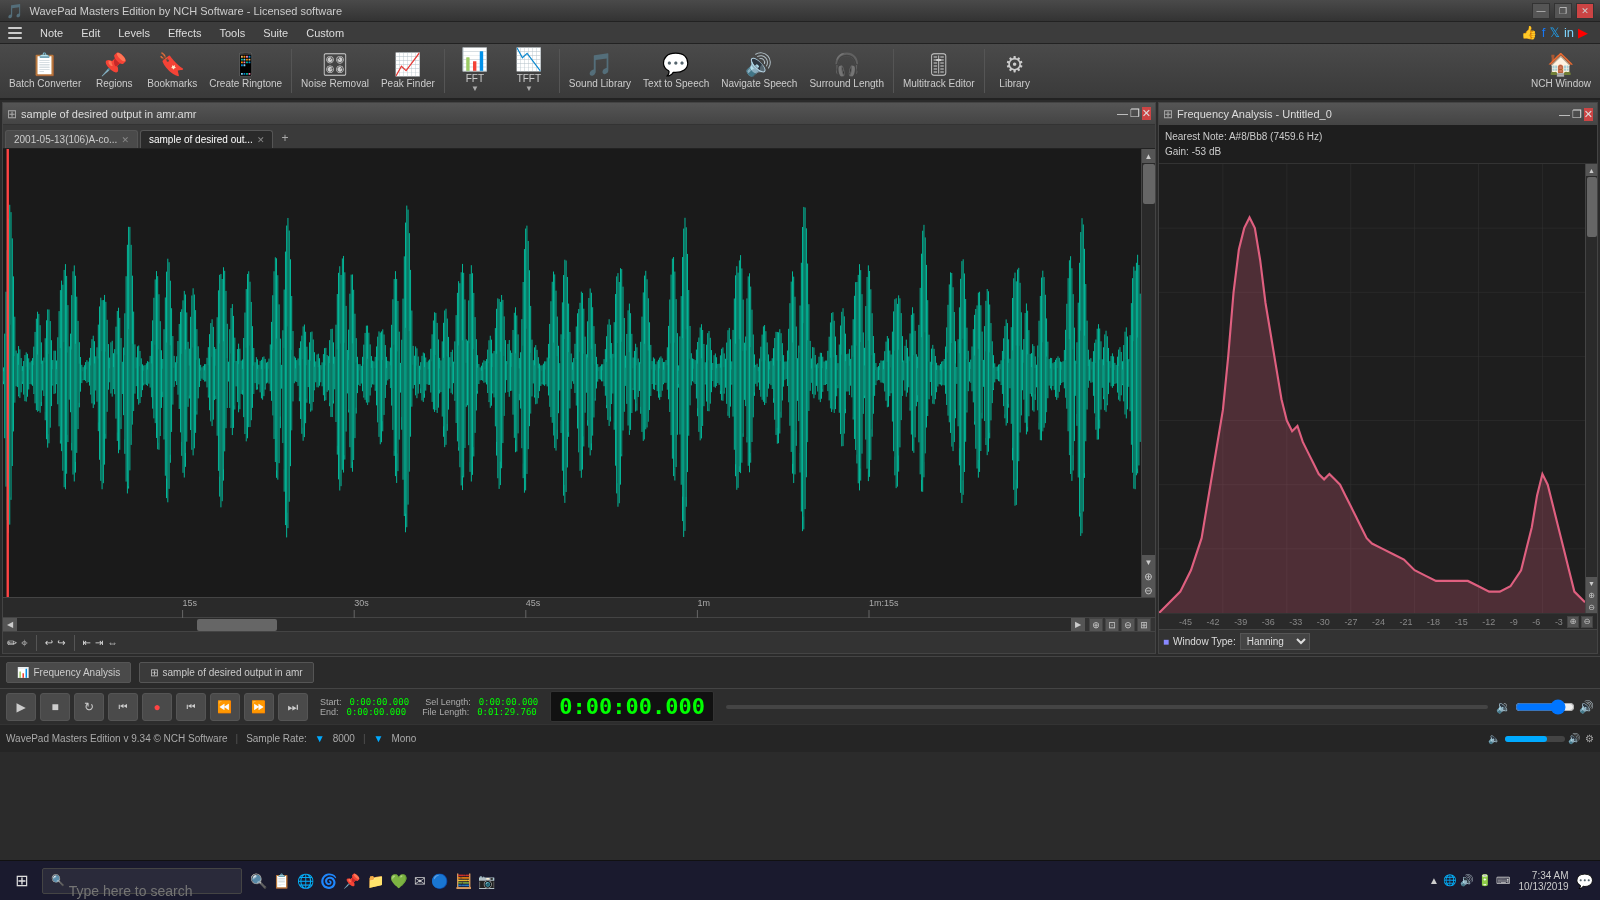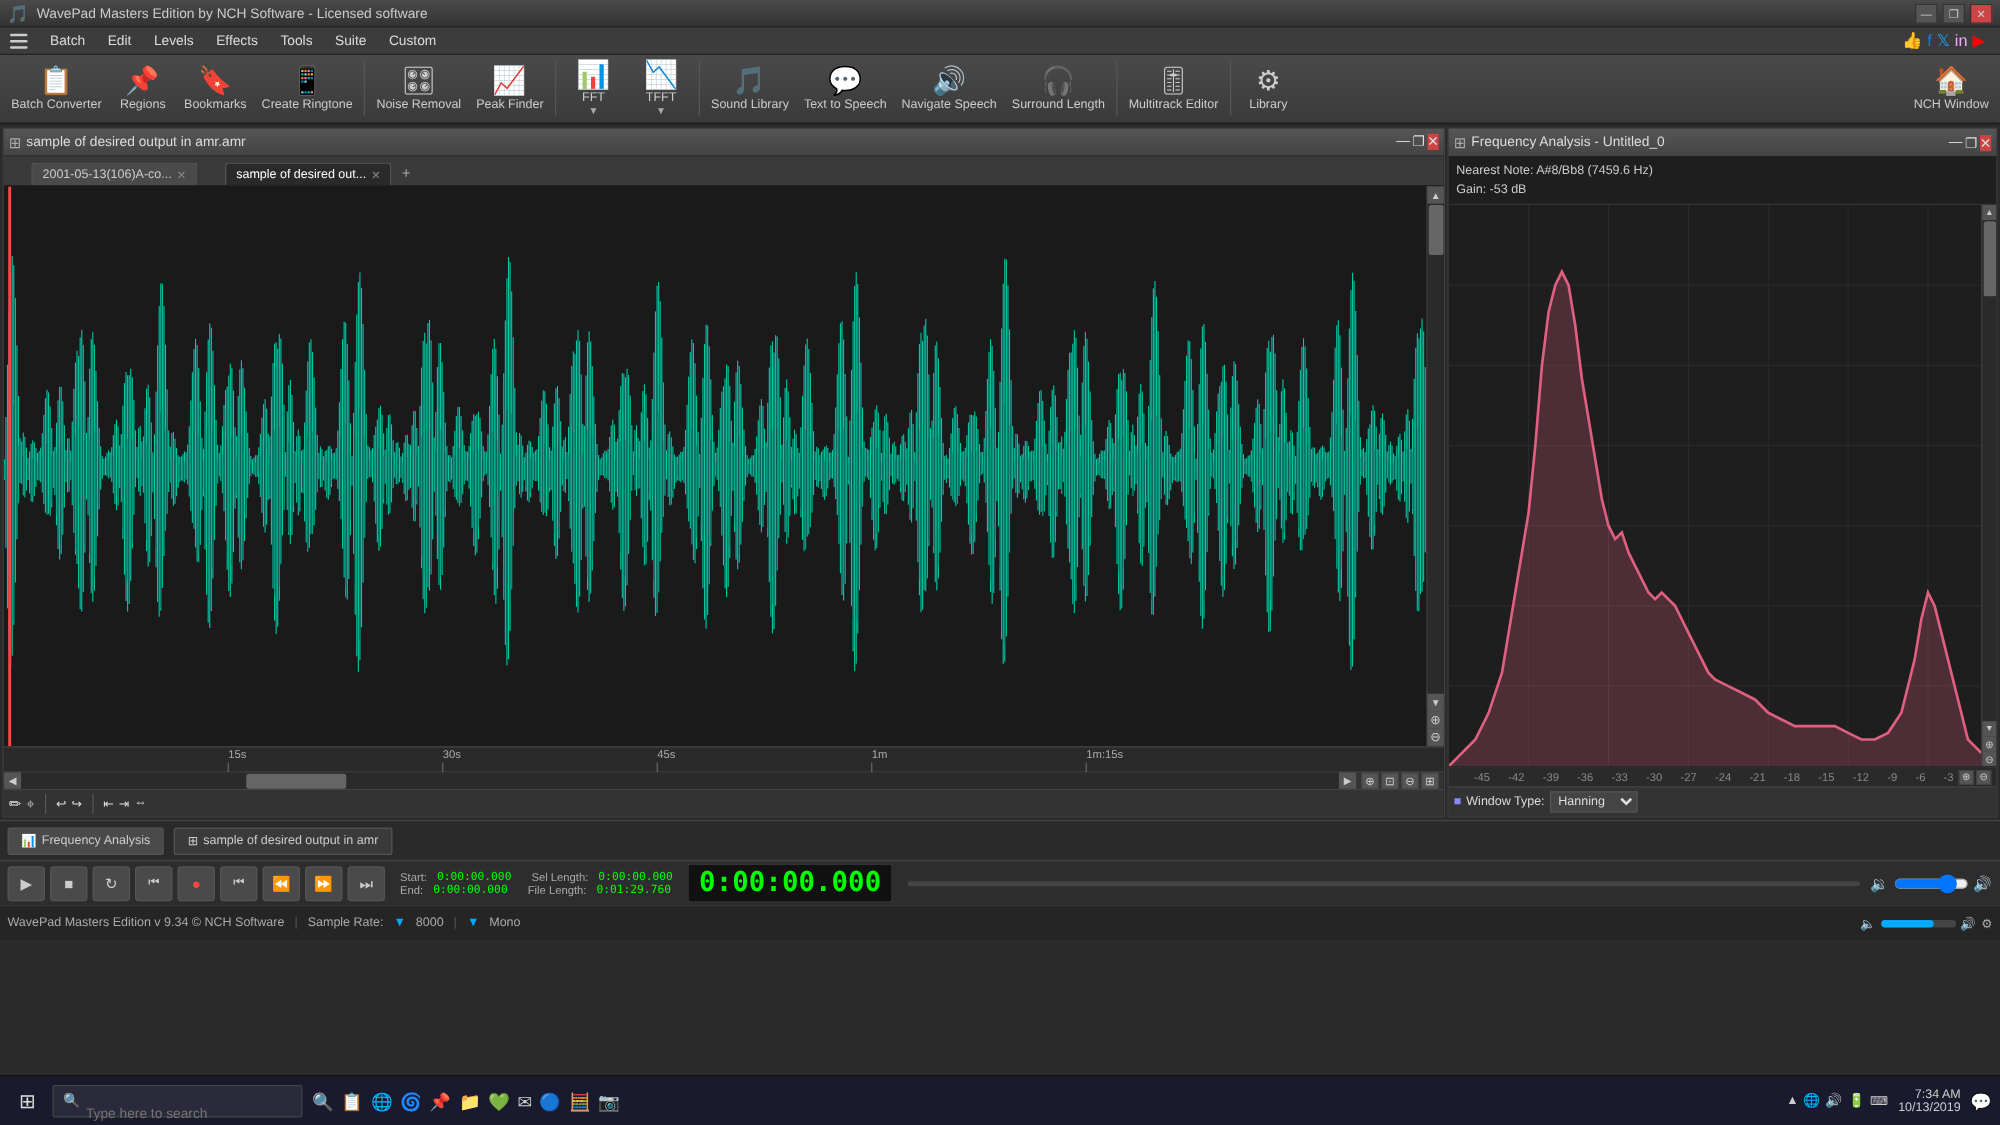--- a/index.html
+++ b/index.html
@@ -117,21 +117,20 @@
       padding: 3px 8px;
       background: #4a4a4a;
       border: 1px solid #555;
       border-bottom: none;
       color: #ccc;
       font-size: 10px;
       cursor: pointer;
       margin-right: 2px;
       display: flex; align-items: center; gap: 4px;
       border-radius: 3px 3px 0 0;
-      margin-left: 20px;
     }
     .wf-tab.active { background: #2a2a2a; color: #fff; }
     .wf-tab .tab-close { font-size: 9px; color: #888; cursor: pointer; }
     .tab-add { padding: 3px 6px; color: #aaa; cursor: pointer; font-size: 12px; }
 
     
     #waveform-canvas-area {
       flex: 1;
       position: relative;
       overflow: hidden;
@@ -355,33 +354,33 @@
     <div class="win-btn" style="background:#c44;">✕</div>
   </div>
 </div>
 
 <div id="menubar">
   <div class="hamburger">
     <span></span>
       <span></span>
       <span></span>
   </div>
-  <div class="menu-item">Batch</div>
+  <div class="menu-item">Note</div>
   <div class="menu-item">Edit</div>
   <div class="menu-item">Levels</div>
   <div class="menu-item">Effects</div>
   <div class="menu-item">Tools</div>
   <div class="menu-item">Suite</div>
   <div class="menu-item">Custom</div>
   <div style="flex:1;"></div>
   <div style="display:flex;gap:4px;align-items:center;padding-right:8px;">
     <span style="color:#3a7bd5;font-size:13px;">👍</span>
     <span style="color:#1877f2;font-size:13px;">f</span>
     <span style="color:#1da1f2;font-size:13px;">𝕏</span>
-    <span style="color:#f0abfc;font-size:13px;">in</span>
+    <span style="color:#7dd3fc;font-size:13px;">in</span>
     <span style="color:#ff0000;font-size:13px;">▶</span>
   </div>
 </div>
 
 <div id="toolbar">
   <div class="toolbar-btn">
     <div class="icon">📋</div>
     <div>Batch Converter</div>
   </div>
   <div class="toolbar-btn">
@@ -1917,21 +1916,21 @@
     </div>
     <span>🔊</span>
     <span style="cursor:pointer;">⚙</span>
   </div>
 </div>
 
 <div id="taskbar">
   <div class="taskbar-start">⊞</div>
   <div id="search-bar">
     <span style="font-size:11px;margin-right:4px;">🔍</span>
-    <input type="text" style="background: transparent; border: none; outline: none; color: rgb(204, 204, 204); font-size: 11px; flex: 1 1 0%; margin-top: 21px;" placeholder="Type here to search">
+    <input type="text" style="background: transparent; border: none; outline: none; color: rgb(204, 204, 204); font-size: 14px; flex: 1 1 0%; margin-top: 21px;" placeholder="Type here to search">
   </div>
   <div class="taskbar-icons">
     <span class="taskbar-icon">🔍</span>
     <span class="taskbar-icon">📋</span>
     <span class="taskbar-icon" style="color:#0af;">🌐</span>
     <span class="taskbar-icon" style="color:#0080ff;">🌀</span>
     <span class="taskbar-icon">📌</span>
     <span class="taskbar-icon">📁</span>
     <span class="taskbar-icon" style="color:#25d366;">💚</span>
     <span class="taskbar-icon">✉</span>

